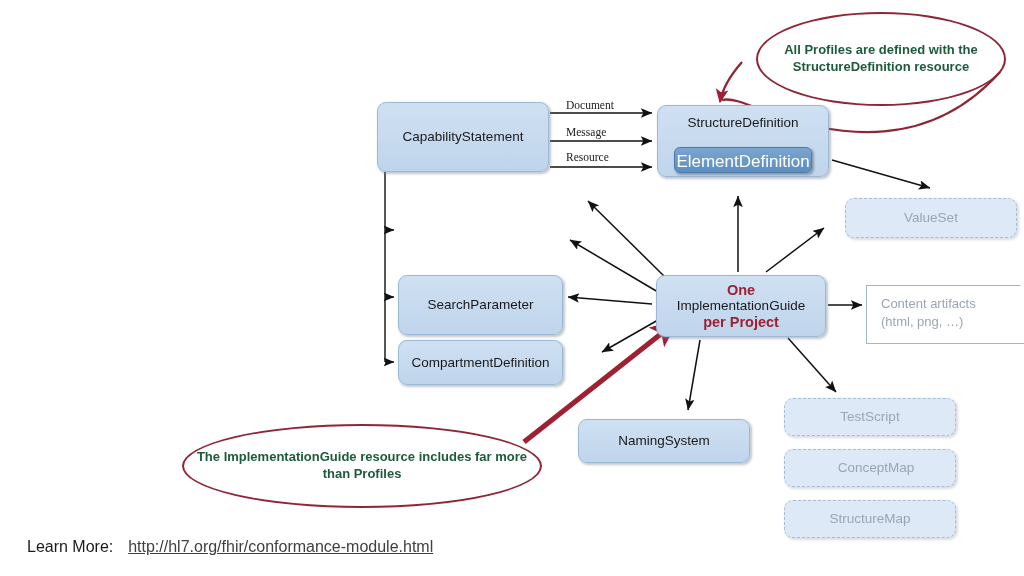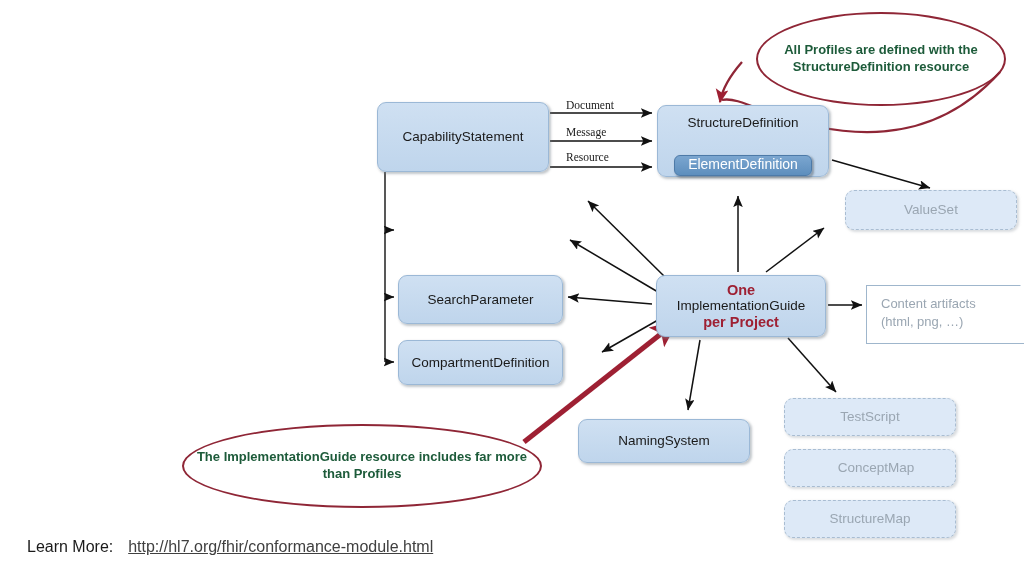--- a/index.html
+++ b/index.html
@@ -54,35 +54,35 @@
     border-left:14px solid transparent;
     border-top:14px solid #ffffff;
   }
 
   
   #n-capability{left:377px;top:102px;width:172px;height:70px;}
   #n-structdef{left:657px;top:105px;width:172px;height:72px;
       flex-direction:column;justify-content:flex-start;padding-top:9px;}
   #n-structdef .sd-title{font-size:13.5px;}
   #n-elementdef{
-    margin-top:24px;width:136px;height:24px;
-    display:flex;align-items:flex-start;justify-content:center;
+    margin-top:16px;width:136px;height:24px;
+    display:flex;align-items:flex-end;justify-content:center;
     background:linear-gradient(180deg,#7ba6d0 0%,#5d8ebd 100%);
     border:1px solid #4d7aa8;border-radius:6px;
-    color:#ffffff;font-size:14px;
+    color:#ffffff;font-size:17px;
     box-shadow:1.2px 1.2px 2px rgba(90,100,110,.5);
   }
   #n-operationdef{left:398px;top:208px;width:165px;height:45px;}
-  #n-searchparam{left:398px;top:275px;width:165px;height:49px;}
+  #n-searchparam{left:398px;top:275px;width:165px;height:60px;}
   #n-compartmentdef{left:398px;top:340px;width:165px;height:45px;}
   #n-ig{left:656px;top:275px;width:170px;height:62px;flex-direction:column;
         justify-content:center;line-height:1.12;}
   #n-ig .ig-a,#n-ig .ig-c{color:#9e2033;font-weight:bold;font-size:14.5px;}
   #n-ig .ig-b{color:#1a1a1a;font-size:13.5px;}
-  #n-valueset{left:845px;top:190px;width:172px;height:40px;}
+  #n-valueset{left:845px;top:198px;width:172px;height:40px;}
   #n-content{left:866px;top:285px;width:152px;height:48px;position:absolute;}
   #n-namingsystem{left:578px;top:419px;width:172px;height:44px;}
   #n-testscript{left:784px;top:398px;width:172px;height:38px;}
   #n-conceptmap{left:784px;top:449px;width:172px;height:38px;padding-left:12px;}
   #n-structmap{left:784px;top:500px;width:172px;height:38px;}
 
   
   .edge-label{
     position:absolute;font-size:11.5px;color:#1a1a1a;white-space:nowrap;font-family:Liberation Serif, serif;
   }

